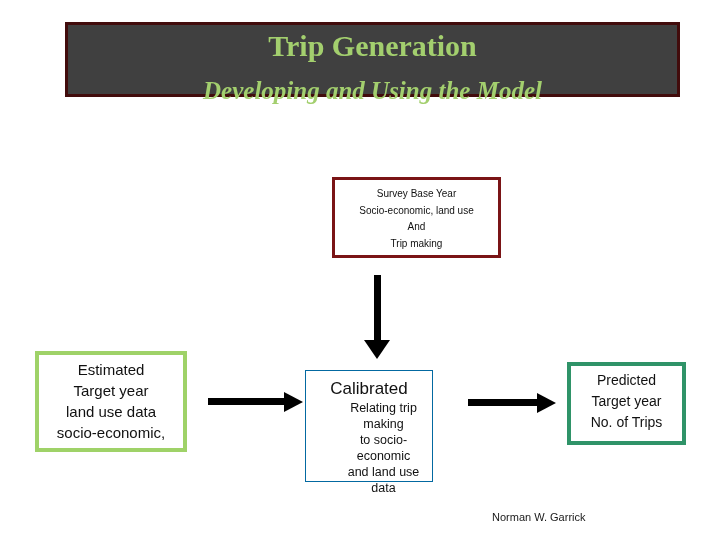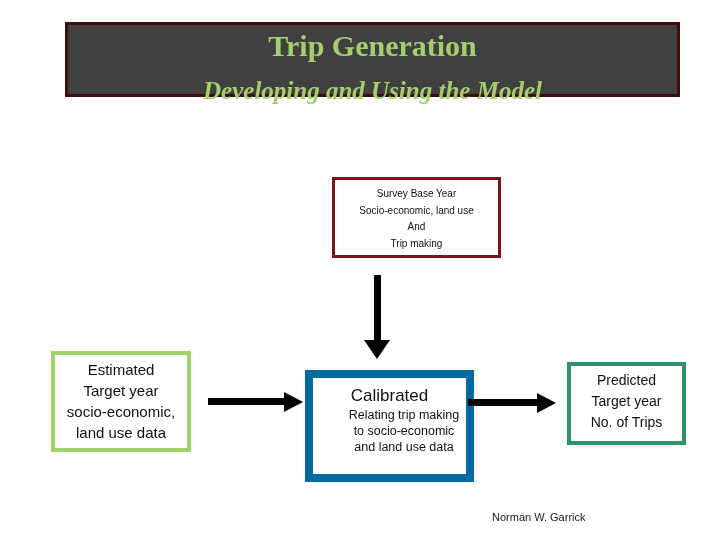--- a/index.html
+++ b/index.html
@@ -47,28 +47,28 @@
     color: #111111;
   }
   .survey-box {
     left: 288px; top: 177px; width: 169px; height: 81px;
     border: 3px solid #7a1416;
     font-size: 10px; line-height: 16.5px;
     padding-top: 6px;
     margin-left: 44px;
   }
   .estimated-box {
-    left: 51px; top: 351px; width: 140px; height: 101px;
+    left: 35px; top: 351px; width: 152px; height: 101px;
     border: 4px solid #9fd268;
     font-size: 15px; line-height: 21px;
     padding-top: 4px;
   }
   .calibrated-box {
-    left: 305px; top: 370px; width: 169px; height: 112px;
-    border: 8px solid #0369a1;
+    left: 305px; top: 370px; width: 128px; height: 112px;
+    border: 1px solid #0369a1;
     padding-top: 7px;
   }
   .calibrated-box .big-line { font-size: 17px; line-height: 22px; }
   .calibrated-box .small-line { font-size: 12.5px; line-height: 16px; margin-left: 29px; }
   .calibrated-box .small-line:first-of-type { margin-top: 3px; }
   .predicted-box {
     left: 567px; top: 362px; width: 119px; height: 83px;
     border: 4px solid #2f9368;
     font-size: 14px; line-height: 21px;
     padding-top: 4px;
@@ -126,22 +126,22 @@
     <div>And</div>
     <div>Trip making</div>
   </div>
 
   <div class="arrow-part shaft v-shaft"></div>
   <div class="arrow-part v-head"></div>
 
   <div class="flow-box estimated-box">
     <div>Estimated</div>
     <div>Target year</div>
+    <div>land use data</div>
     <div>socio-economic,</div>
-    <div>land use data</div>
   </div>
 
   <div class="arrow-part shaft h1-shaft"></div>
   <div class="arrow-part h1-head"></div>
 
   <div class="flow-box calibrated-box">
     <div class="big-line">Calibrated</div>
     <div class="small-line">Relating trip making</div>
     <div class="small-line">to socio-economic</div>
     <div class="small-line">and land use data</div>

